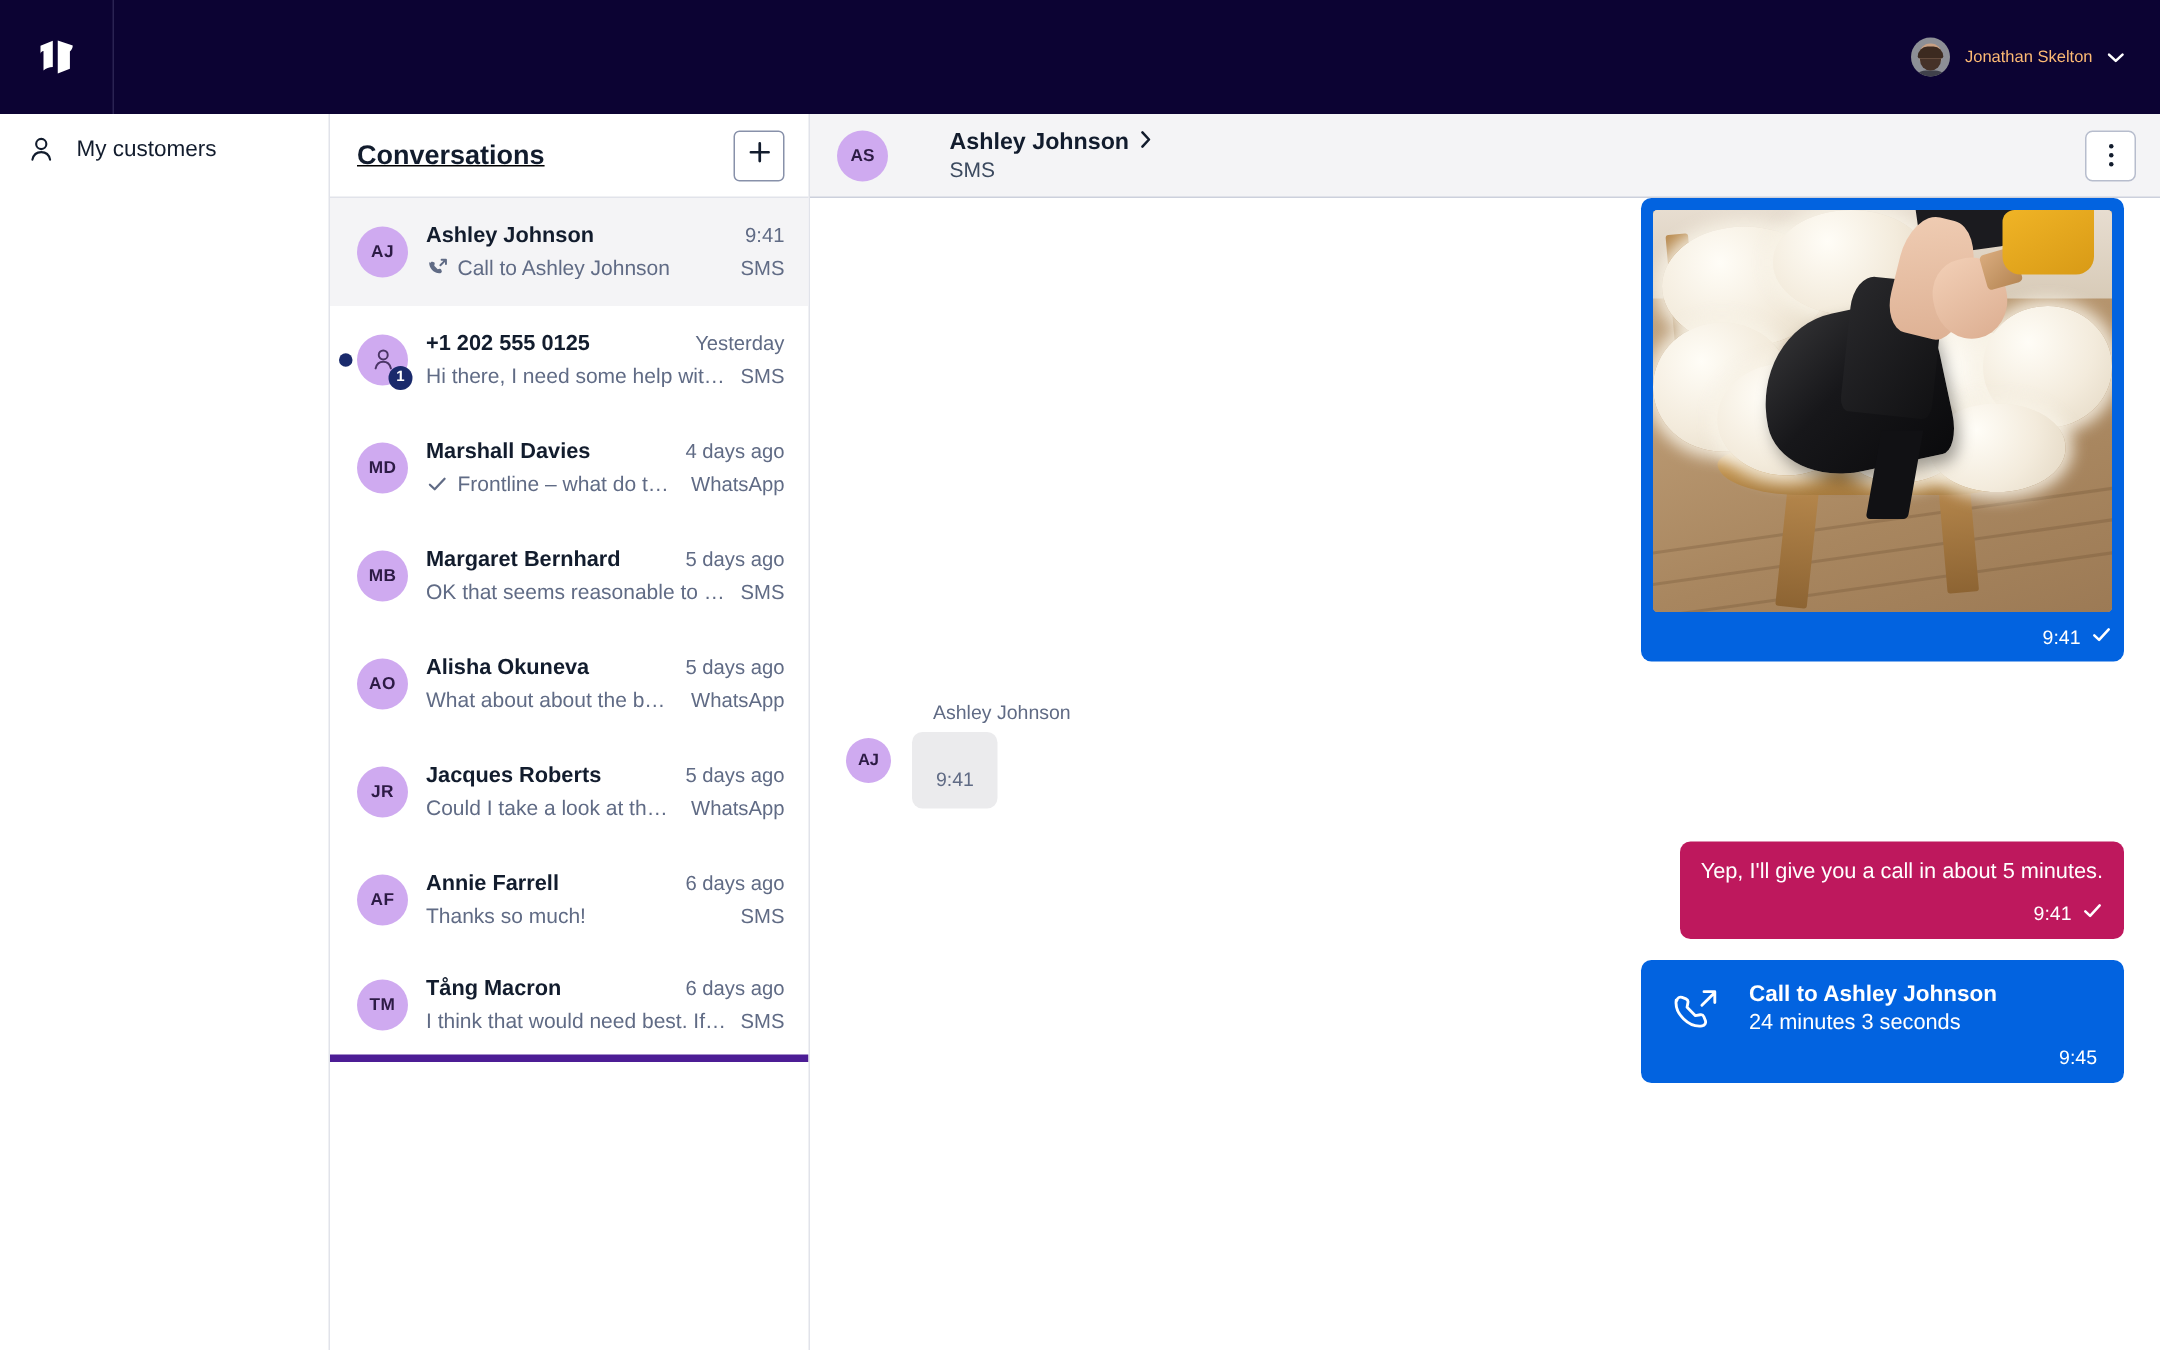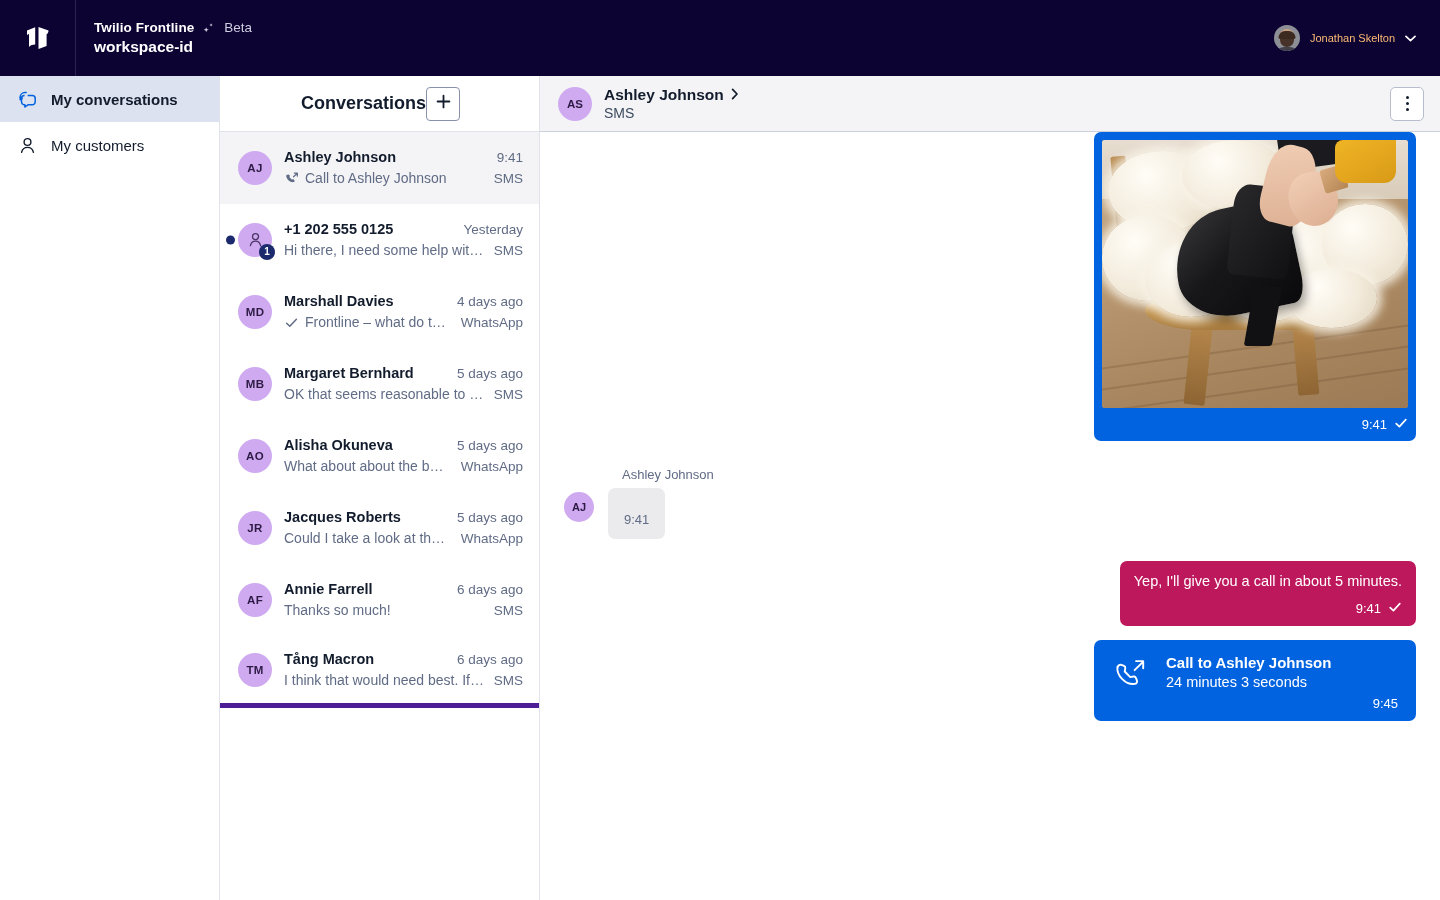--- a/index.html
+++ b/index.html
@@ -90,23 +90,24 @@
 
   
   .convlist {
     width: 320px; flex: 0 0 320px;
     background: #ffffff;
     border-right: 1px solid #e1e3ea;
     display: flex; flex-direction: column; min-height: 0;
   }
   .convlist-header {
     height: 56px; flex: 0 0 56px;
-    display: flex; align-items: center; justify-content: center;
+    display: flex; align-items: center; justify-content: space-between;
     padding: 0 16px 0 18px;
     border-bottom: 1px solid #e1e3ea;
+    text-decoration: underline;
   }
   .convlist-title { font-size: 18px; font-weight: 700; color: #121c2d; }
   .new-conv-btn {
     width: 34px; height: 34px; border: 1px solid #8891aa; border-radius: 4px;
     background: #ffffff; display: flex; align-items: center; justify-content: center;
     cursor: pointer;
   }
   .conv-items { flex: 1 1 auto; overflow: hidden; }
   .conv-item {
     height: 72px; display: flex; align-items: center;
@@ -158,21 +159,21 @@
   .prefix-icon { flex: 0 0 15px; width: 15px; height: 15px; display: block; }
 
   
   .chat {
     flex: 1 1 auto; display: flex; flex-direction: column; min-width: 0;
     background: #ffffff;
   }
   .chat-header {
     height: 56px; flex: 0 0 56px;
     background: #f4f4f6; border-bottom: 1px solid #ccd0dc;
-    display: flex; align-items: center; padding: 0 16px 0 18px;
+    display: flex; align-items: center; padding: 0 16px 0 18px; gap: 29px;
   }
   .chat-header-avatar {
     width: 34px; height: 34px; border-radius: 50%;
     background: #cfaaf0; color: #2d1b45;
     display: flex; align-items: center; justify-content: center;
     font-size: 11.5px; font-weight: 700; margin-right: 12px; flex: 0 0 34px;
   }
   .chat-header-text { flex: 1 1 auto; min-width: 0; }
   .chat-header-name-row { display: flex; align-items: center; gap: 7px; }
   .chat-header-name { font-size: 15.5px; font-weight: 700; color: #121c2d; }
@@ -341,33 +342,20 @@
   <div class="topbar">
     <div class="logo-cell">
       <span>
         <svg class="logo-mark" viewBox="0 0 32 32" aria-hidden="true">
           <path d="M5 8.5 L13.2 5.2 L13.2 22.6 C10.8 22.6 8.6 23.4 7 25 L7 12 C5.9 12 5 12.9 5 14 Z" fill="#ffffff"></path>
           <path d="M16.5 5 L26.5 8.4 C26.5 10 25.8 11.4 24.6 12.3 L24.6 23.9 L16.5 27 Z" fill="#ffffff"></path>
         </svg>
       </span>
     </div>
 
-    <div class="brand-cell">
-      <div class="brand-row">
-        <span class="brand-title">Twilio Frontline</span>
-        <span>
-          <svg class="beta-spark" viewBox="0 0 14 14" aria-hidden="true">
-            <path d="M4.2 6.2 L4.9 8 L6.7 8.7 L4.9 9.4 L4.2 11.2 L3.5 9.4 L1.7 8.7 L3.5 8 Z" fill="#cfcde0"></path>
-            <path d="M9.1 2.2 L9.6 3.4 L10.8 3.9 L9.6 4.4 L9.1 5.6 L8.6 4.4 L7.4 3.9 L8.6 3.4 Z" fill="#cfcde0"></path>
-          </svg>
-        </span>
-        <span class="brand-beta">Beta</span>
-      </div>
-      <div class="workspace-id">workspace-id</div>
-    </div>
 
     <div class="topbar-spacer"></div>
 
     <div class="user-cell">
       <span class="avatar-photo">
         <span class="body"></span>
         <span class="face"></span>
         <span class="hair"></span>
         <span class="beard"></span>
       </span>
@@ -376,30 +364,20 @@
         <svg class="caret" viewBox="0 0 11 7" aria-hidden="true">
           <path d="M1 1.4 L5.5 5.6 L10 1.4" fill="none" stroke="#ffffff" stroke-width="1.7" stroke-linecap="round" stroke-linejoin="round"></path>
         </svg>
       </span>
     </div>
   </div>
 
   <div class="body-row">
 
     <div class="leftnav">
-      <div class="nav-item active">
-        <span class="nav-icon">
-          <svg width="21" height="21" viewBox="0 0 21 21" aria-hidden="true">
-            <path d="M3.2 8.2a4.6 4.6 0 0 1 4.6-4.6h1.4" fill="none" stroke="#0263e0" stroke-width="1.5" stroke-linecap="round"></path>
-            <path d="M3.2 8.2v2.6l2-1.4" fill="none" stroke="#0263e0" stroke-width="1.5" stroke-linecap="round" stroke-linejoin="round"></path>
-            <path d="M10.6 6.6h4.6a3 3 0 0 1 3 3v3.2a3 3 0 0 1-3 3h-4.2l-3.1 2.2v-2.2h-.4a3 3 0 0 1-3-3V9.6a3 3 0 0 1 3-3h.1" fill="none" stroke="#0263e0" stroke-width="1.5" stroke-linejoin="round"></path>
-          </svg>
-        </span>
-        <span class="nav-label">My conversations</span>
-      </div>
       <div class="nav-item">
         <span class="nav-icon">
           <svg width="21" height="21" viewBox="0 0 21 21" aria-hidden="true">
             <circle cx="10.5" cy="7" r="3.4" fill="none" stroke="#121c2d" stroke-width="1.4"></circle>
             <path d="M4.6 17.4c.7-3.3 3.1-5 5.9-5s5.2 1.7 5.9 5" fill="none" stroke="#121c2d" stroke-width="1.4" stroke-linecap="round"></path>
           </svg>
         </span>
         <span class="nav-label">My customers</span>
       </div>
     </div>

